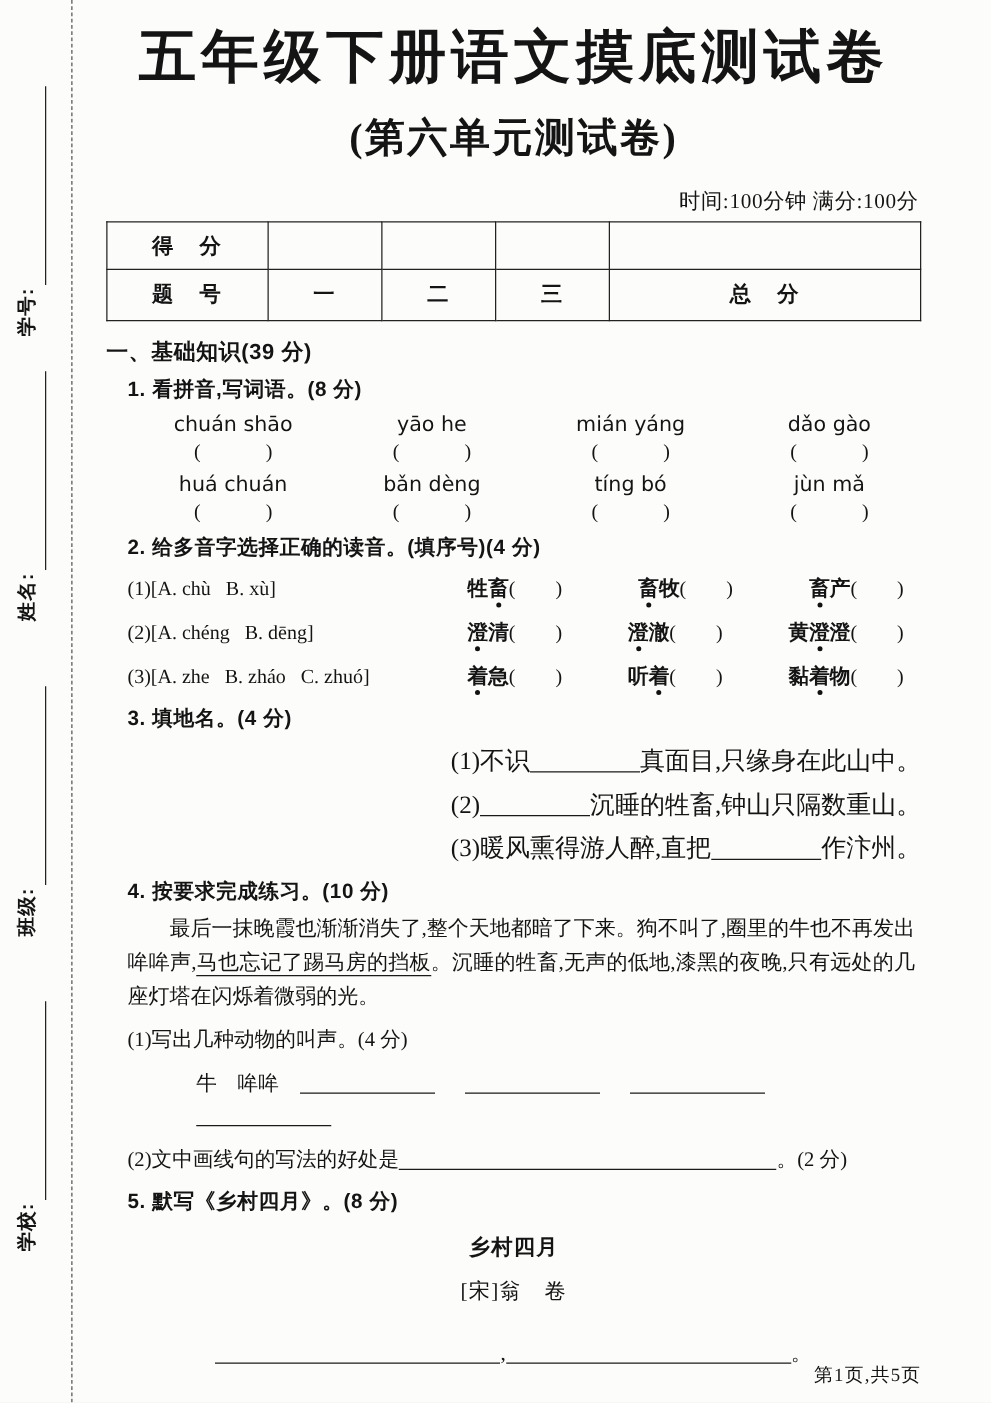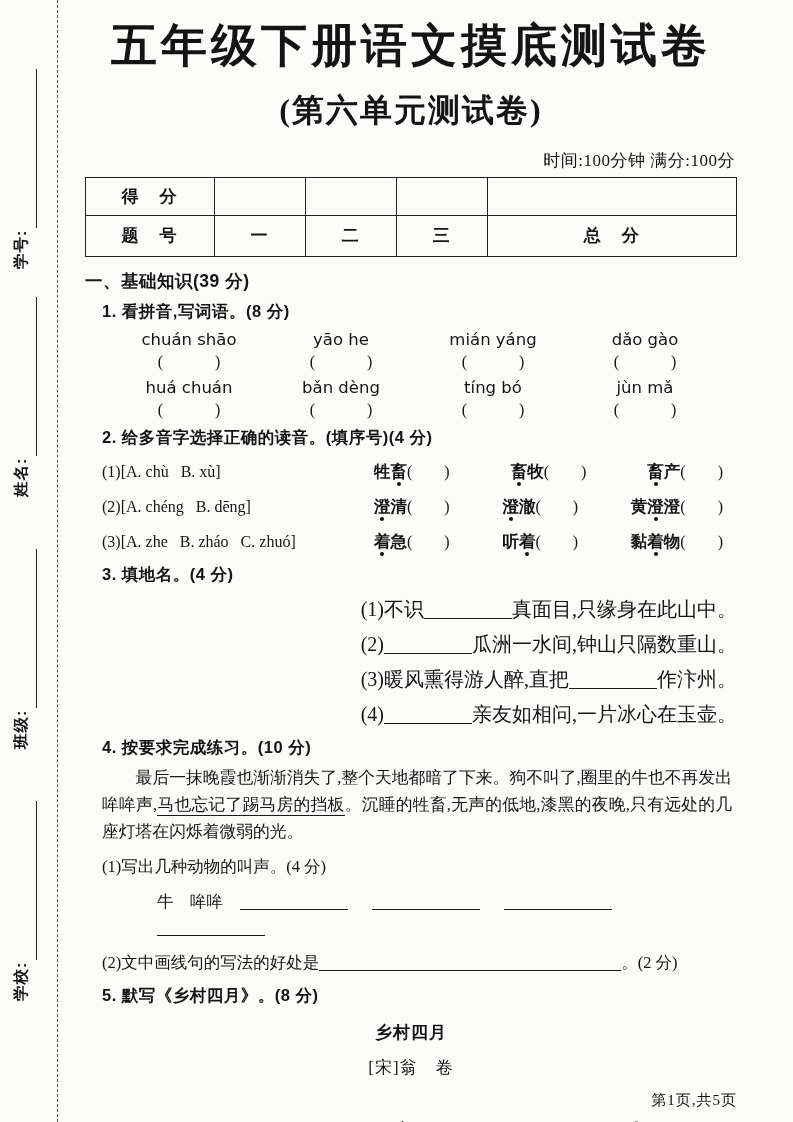--- a/index.html
+++ b/index.html
@@ -24,21 +24,21 @@
 
   table.score{width:100%;border-collapse:collapse;margin-top:5px;}
   table.score td{border:1.5px solid #222;text-align:center;font-size:17px;letter-spacing:2px;}
   table.score tr:first-child td{height:35px;}
   table.score tr:last-child td{height:38px;}
   table.score td:first-child{width:126px;}
 
   .sec-heading{font-size:17.5px;margin:12px 0 2px 0;letter-spacing:0.5px;}
   .q-title{font-size:16.5px;margin:8px 0 3px 17px;letter-spacing:0.5px;}
 
-  .py-row{display:flex;margin:7px 0 2px 28px;}
+  .py-row{display:flex;margin:7px 0 2px 28px;gap:12px;}
   .py-cell{width:152px;text-align:center;}
   .py{font-size:16.5px;line-height:20px;}
   .paren,.q2-paren{white-space:pre;font-size:16px;}
   .py-cell .paren{display:block;margin-top:3px;}
 
   .q2-row{display:flex;align-items:baseline;margin:10px 0 10px 17px;line-height:24px;}
   .q2-opts{width:272px;white-space:pre;font-size:16px;flex:none;}
   .q2-words{flex:1;display:flex;justify-content:space-between;padding-right:14px;}
   .wchar{font-size:16.5px;letter-spacing:0;}
   .dotted{position:relative;}
@@ -178,23 +178,22 @@
             <span class="q2-word"><span class="wchar hei dotted">着</span><span class="wchar hei">急</span><span class="q2-paren">(        )</span></span>
             <span class="q2-word"><span class="wchar hei">听</span><span class="wchar hei dotted">着</span><span class="q2-paren">(        )</span></span>
             <span class="q2-word"><span class="wchar hei">黏</span><span class="wchar hei dotted">着</span><span class="wchar hei">物</span><span class="q2-paren">(        )</span></span>
           </span>
         </div>
       </div>
 
     <div class="q-title hei">3. 填地名。(4 分)</div>
     <div>
         <div class="fill-line"><span class="seg">(1)不识</span><span class="blank" style="width: 88px;"></span><span class="seg">真面目,只缘身在此山中。</span></div>
-        <div class="fill-line"><span class="seg">(2)</span><span class="blank" style="width: 88px;"></span><span class="seg">瓜洲一水间,钟山只隔数重山。</span></div>
+        <div class="fill-line"><span class="seg">(2)</span><span class="blank" style="width: 88px;"></span><span class="seg">沉睡的牲畜,钟山只隔数重山。</span></div>
         <div class="fill-line"><span class="seg">(3)暖风熏得游人醉,直把</span><span class="blank" style="width: 88px;"></span><span class="seg">作汴州。</span></div>
-        <div class="fill-line"><span class="seg">(4)</span><span class="blank" style="width: 88px;"></span><span class="seg">亲友如相问,一片冰心在玉壶。</span></div>
       </div>
 
     <div class="q-title hei">4. 按要求完成练习。(10 分)</div>
     <div class="passage"><span class="seg">最后一抹晚霞也渐渐消失了,整个天地都暗了下来。狗不叫了,圈里的牛也不再发出哞哞声,</span><span class="uline">马也忘记了踢马房的挡板</span><span class="seg">。沉睡的牲畜,无声的低地,漆黑的夜晚,只有远处的几座灯塔在闪烁着微弱的光。</span></div>
     <div class="q4-line">(1)写出几种动物的叫声。(4 分)</div>
     <div class="q4-line sounds-line"><span class="seg">牛　哞哞　</span><span class="blank" style="width: 108px;"></span><span class="gap" style="width: 24px;"></span><span class="blank" style="width: 108px;"></span><span class="gap" style="width: 24px;"></span><span class="blank" style="width: 108px;"></span><span class="gap" style="width: 24px;"></span><span class="blank" style="width: 108px;"></span></div>
     <div class="q4-line"><span class="seg">(2)文中画线句的写法的好处是</span><span class="blank" style="width: 302px;"></span><span class="seg">。(2 分)</span></div>
 
     <div class="q-title hei">5. 默写《乡村四月》。(8 分)</div>
     <div class="poem-title hei">乡村四月</div>

